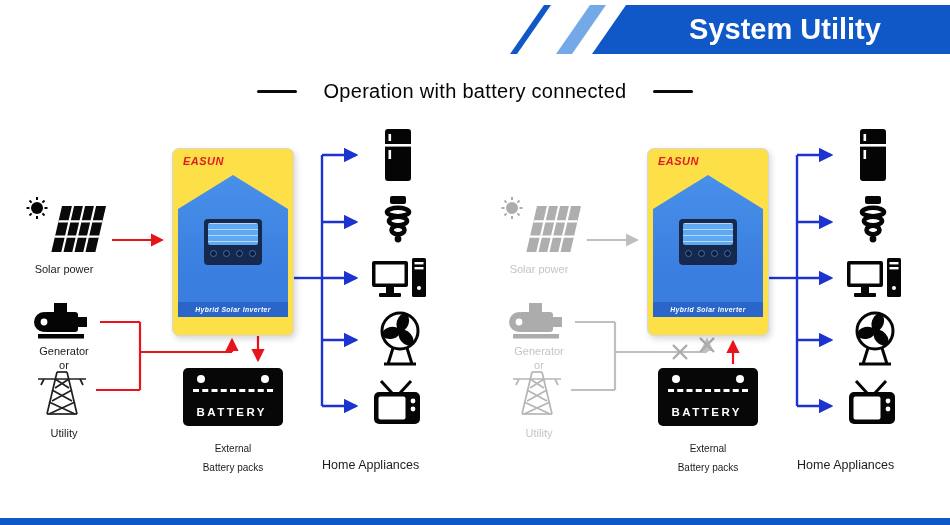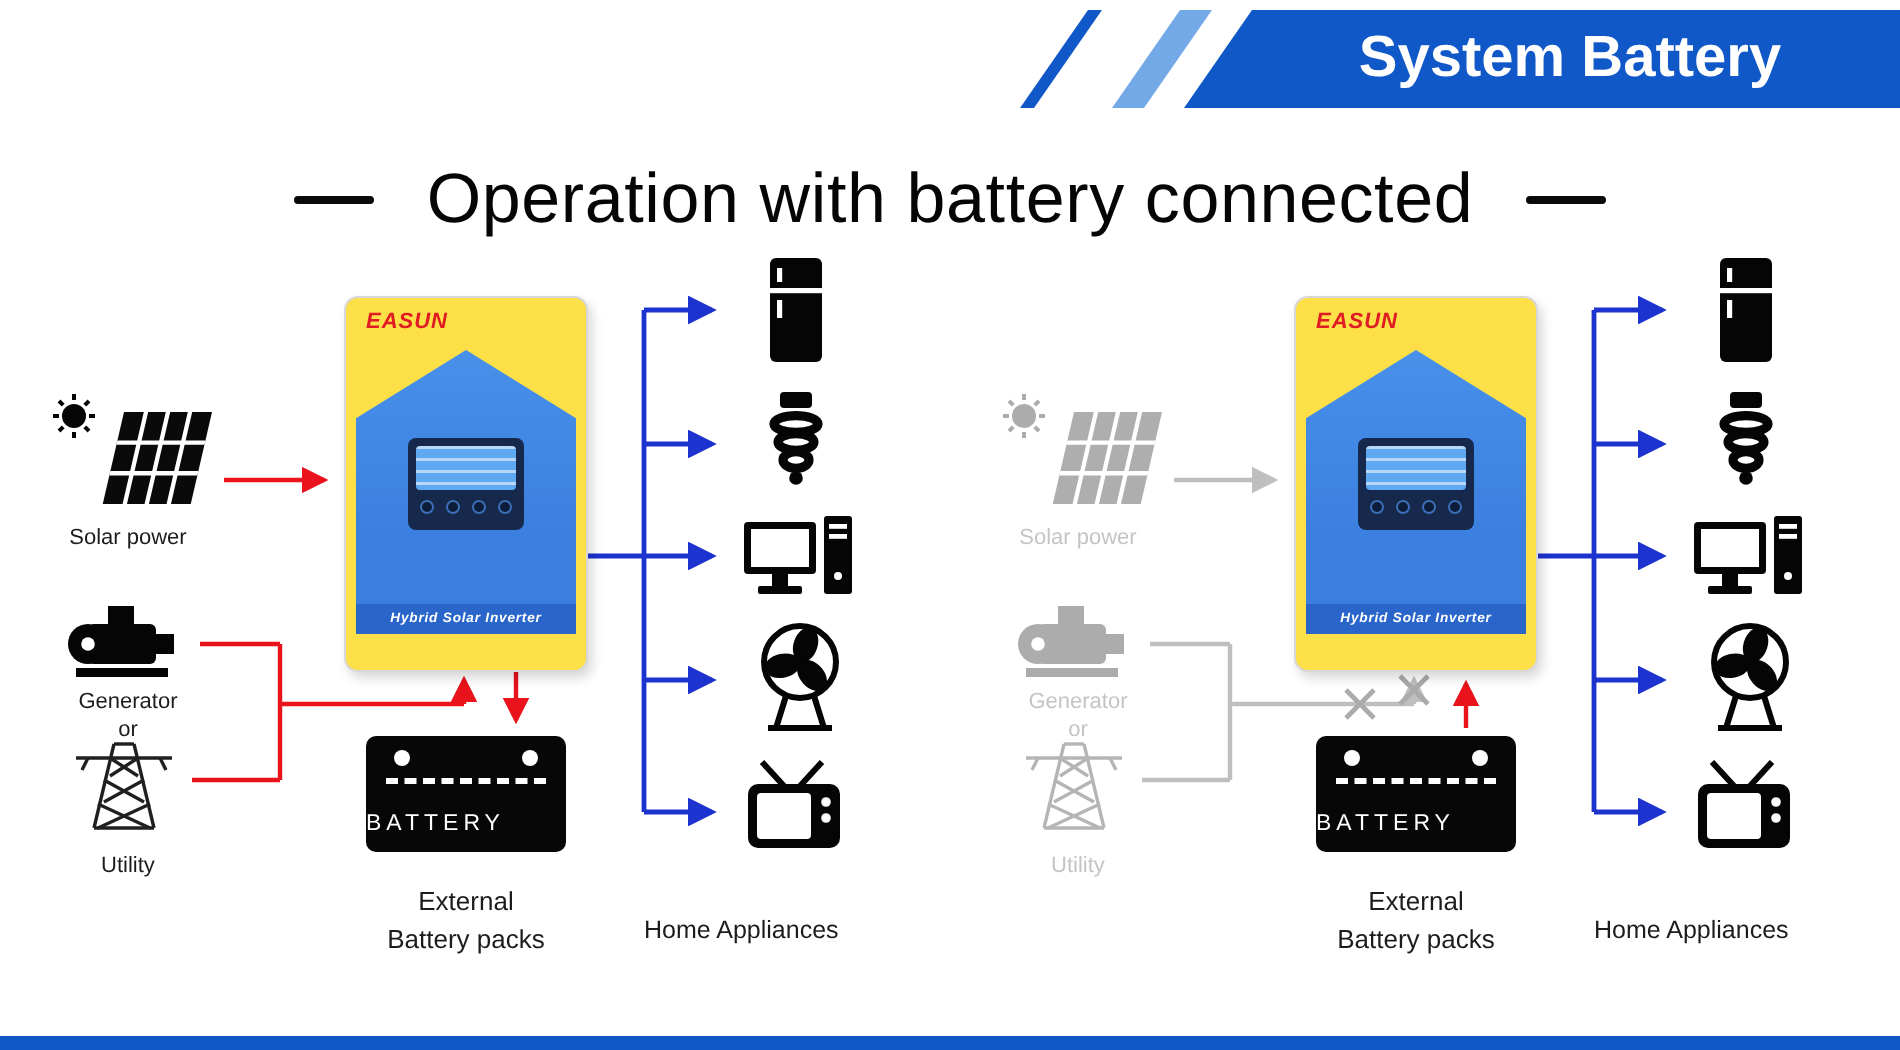--- a/index.html
+++ b/index.html
@@ -16,21 +16,21 @@
     clip-path:polygon(34px 0,50px 0,16px 100%,0 100%);}
   .banner-stripe2{position:absolute;top:5px;right:398px;width:42px;height:49px;
     background:var(--banner-blue,#1058c8);
     clip-path:polygon(34px 0,41px 0,7px 100%,0 100%);}
 
   .bottom-bar{position:absolute;left:0;right:0;bottom:0;height:7px;background:var(--banner-blue,#1058c8);}
 
   
   .heading{position:absolute;top:80px;left:0;right:0;display:flex;align-items:center;justify-content:center;gap:26px;}
   .heading-dash{width:40px;height:3.5px;background:#0a0a0a;border-radius:2px;}
-  .heading-text{font-size:35px;font-weight:500;color:#050505;letter-spacing:.3px;}
+  .heading-text{font-size:20px;font-weight:500;color:#050505;letter-spacing:.3px;}
 
   
   .panel{position:absolute;top:112px;width:475px;height:400px;}
   .panel.p0{left:0;} .panel.p1{left:475px;}
   .wiring{position:absolute;left:0;top:0;pointer-events:none;}
 
   .ln{fill:none;}
   .ln.b{stroke:var(--arrow-blue,#1c33cf);stroke-width:2.4;}
   .ln.r{stroke:var(--wire-red,#e8131b);stroke-width:2.2;}
   .ln.g{stroke:var(--inactive-gray,#bfbfbf);stroke-width:2.2;}
@@ -63,23 +63,23 @@
   .inv-btns{display:flex;justify-content:space-between;margin-top:5px;padding:0 2px;}
   .inv-btns i{width:7px;height:7px;border-radius:50%;background:#0d1c38;border:1.5px solid #3a6fb8;box-sizing:border-box;}
   .inv-band{position:absolute;left:0;right:0;bottom:0;height:15px;background:var(--band-blue,#2a65ca);
     color:#fff;font-size:6.8px;font-style:italic;font-weight:bold;text-align:center;line-height:15px;letter-spacing:.4px;}
 
   
   .battery{position:absolute;left:183px;top:256px;width:100px;height:58px;background:#070707;border-radius:5px;}
   .bat-dot{position:absolute;top:7px;width:8px;height:8px;border-radius:50%;background:#fff;}
   .bat-dot.l{left:14px;} .bat-dot.r{right:14px;}
   .bat-dash{position:absolute;top:21px;left:10px;right:10px;border-top:3.5px dashed #fff;}
-  .bat-label{position:absolute;bottom:8px;left:0;right:4px;text-align:left;color:#fff;font-weight:normal;
+  .bat-label{position:absolute;bottom:8px;left:0;right:16px;text-align:right;color:#fff;font-weight:bold;
     font-size:11.5px;letter-spacing:2.5px;}
-  .bat-cap{position:absolute;left:168px;width:130px;text-align:center;font-size:13px;color:#1c1c1c;}
+  .bat-cap{position:absolute;left:168px;width:130px;text-align:center;font-size:10px;color:#1c1c1c;}
   .cap1{top:331px;} .cap2{top:350px;text-align:center;}
 
   
   .app{position:absolute;}
   .app svg{display:block;}
   .ap-fridge{left:381px;top:17px;}
   .ap-bulb{left:380px;top:84px;}
   .ap-computer{left:372px;top:146px;}
   .ap-fan{left:376px;top:198px;}
   .ap-tv{left:374px;top:268px;}
@@ -176,21 +176,21 @@
       <circle cx="39" cy="29" r="2.4" fill="#fff"></circle>
     </symbol>
   </defs>
 </svg>
 
 <div class="stage">
 
   <div class="banner-stripe2"></div>
   <div class="banner-stripe"></div>
   <div class="banner">
-    <div class="banner-title">System Battery</div>
+    <div class="banner-title">System Utility</div>
   </div>
 
   <div class="heading">
     <div class="heading-dash"></div>
     <div class="heading-text">Operation with battery connected</div>
     <div class="heading-dash"></div>
   </div>
 
   <div class="panel p0">
     <svg class="wiring" width="475" height="400" viewBox="0 0 475 400">

